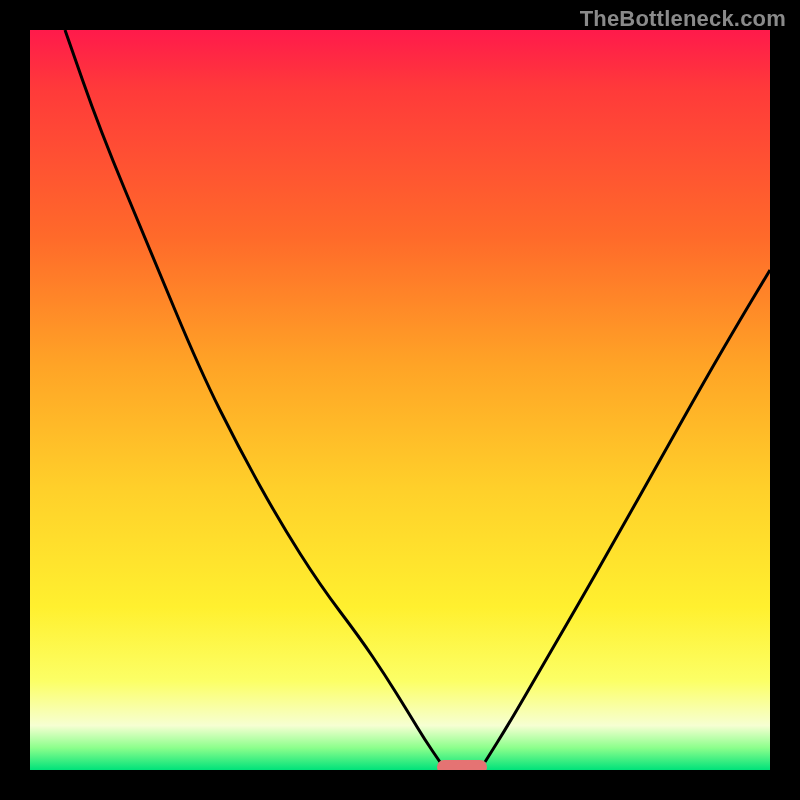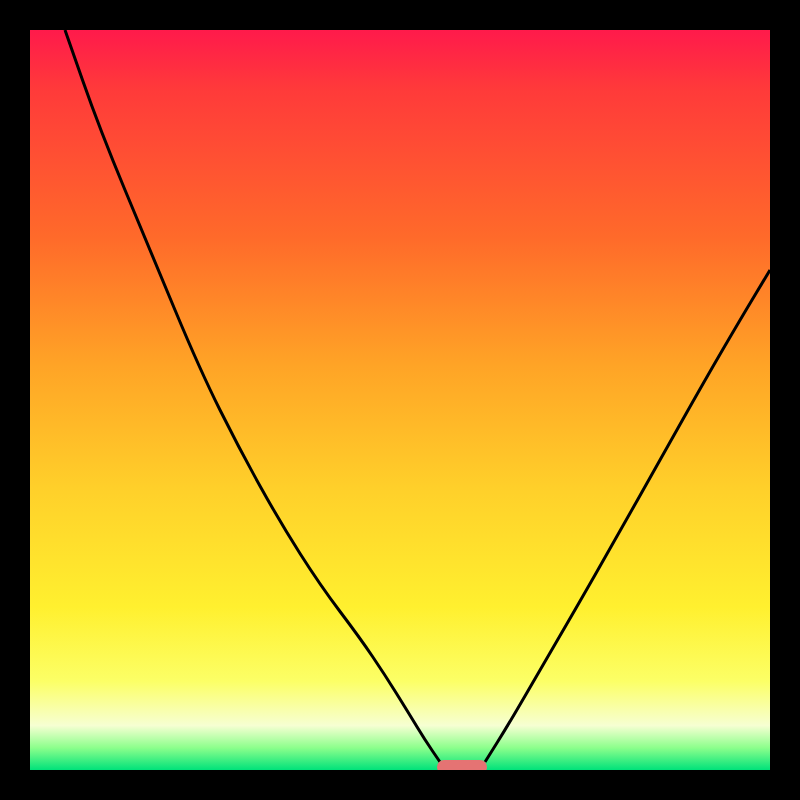--- a/index.html
+++ b/index.html
@@ -69,20 +69,21 @@
     background: #e57373;
     border-radius: 8px;
     transform: translate(-50%, -50%);
     z-index: 5;
   }
 </style>
 </head>
 <body>
 
 <div id="container">
+  <div id="watermark">TheBottleneck.com</div>
 
   <div id="plot-area">
     <div id="gradient-bg"></div>
     <svg id="curve-svg" viewBox="0 0 740 740" preserveAspectRatio="none">
       <path id="left-path" fill="none" stroke="#000000" stroke-width="3" d="M 35 0 Q 35 0 52.5 50 Q 70 100 95 160 Q 120 220 145 280 Q 170 340 190 380 Q 210 420 230 456 Q 250 492 270 523.5 Q 290 555 310 581.5 Q 330 608 342.5 626.5 Q 355 645 366.5 663.5 Q 378 682 386.5 696 Q 395 710 402.5 721 T 410 732"></path>
       <path id="right-path" fill="none" stroke="#000000" stroke-width="3" d="M 455 732 Q 455 732 467.5 712 Q 480 692 495 666 Q 510 640 527.5 610 Q 545 580 565 545 Q 585 510 607.5 470 Q 630 430 652.5 390 Q 675 350 692.5 320 Q 710 290 725 265 T 740 240"></path>
     </svg>
     <div id="marker" style="left: 432px; top: 737px; background: rgb(229, 115, 115);"></div>
   </div>
 </div>

